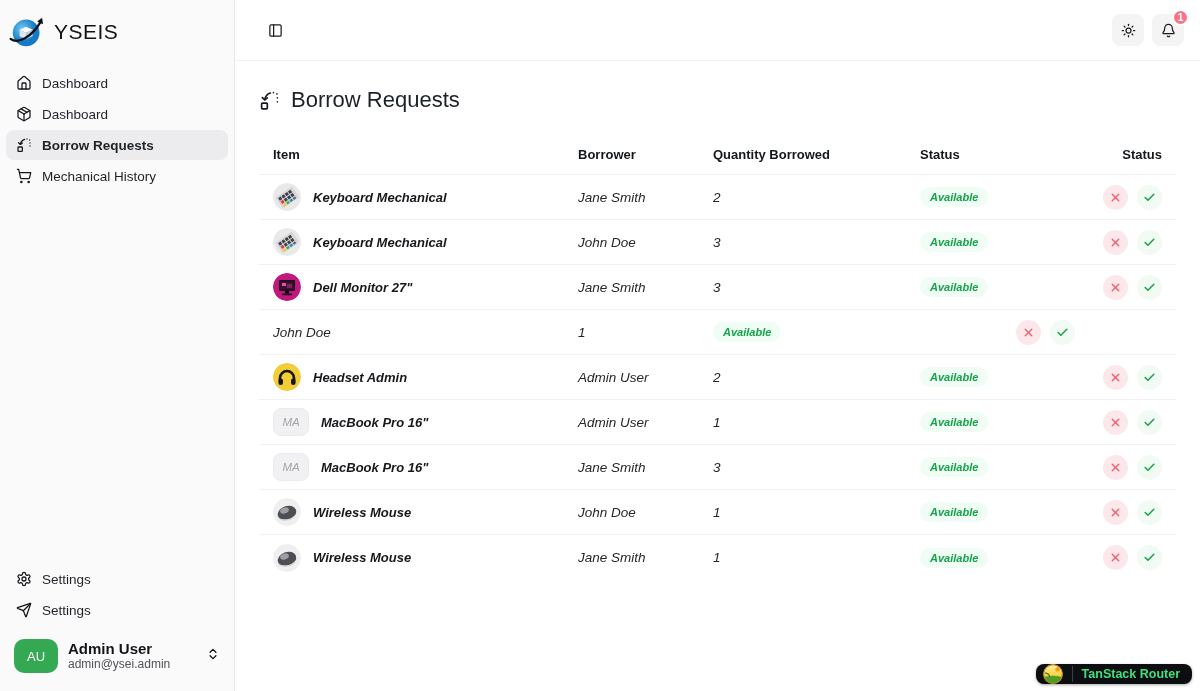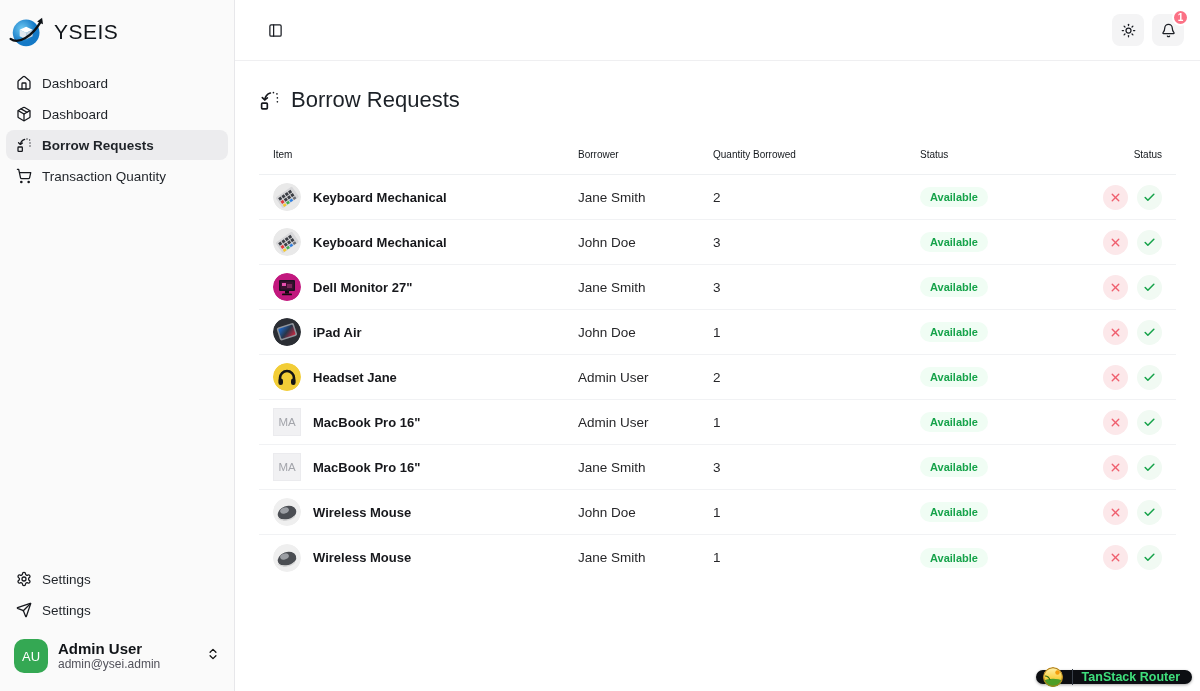--- a/index.html
+++ b/index.html
@@ -28,21 +28,21 @@
   }
   .nav-item svg { width:16px; height:16px; stroke:#16181d; }
   .nav-item.active { background:#ececee; font-weight:700; }
   .sidebar-spacer { flex:1; }
 
   .user-row {
     display:flex; align-items:center; gap:10px; margin:10px 8px 4px 8px; padding:4px 6px;
     border-radius:10px; cursor:pointer;
   }
   .avatar {
-    width:34px; height:34px; border-radius:10px; background:#34a853; color:#fff;
+    width:44px; height:34px; border-radius:10px; background:#34a853; color:#fff;
     display:flex; align-items:center; justify-content:center; font-size:13px; font-weight:500;
   }
   .user-meta { flex:1; line-height:1.15; }
   .user-name { font-size:15px; font-weight:700; color:#111418; }
   .user-email { font-size:12px; color:#52525b; }
   .chevrons svg { width:14px; height:14px; stroke:#111; }
 
   
   .main { flex:1; display:flex; flex-direction:column; background:#fff; }
   .topbar {
@@ -69,31 +69,31 @@
   .page-title { font-size:22px; font-weight:500; color:#1c2127; }
 
   
   .table { margin-top:22px; }
   .tr {
     display:grid; grid-template-columns:305px 135px 207px 183px 1fr;
     align-items:center;
   }
   .tr > div { padding-left:14px; }
   .thead { height:40px; border-bottom:1px solid #eef0f2; }
-  .th { font-size:10px; font-weight:400; color:#14181d; }
+  .th { font-size:13px; font-weight:700; color:#14181d; }
   .th.right, .td-action { text-align:right; padding-right:14px; }
   .row { height:45px; border-bottom:1px solid #f1f2f4; }
   .row:last-child { border-bottom:none; }
-  .td { font-size:13.5px; color:#27272a; }
+  .td { font-size:13.5px; color:#27272a;font-style:italic; }
   .td-item { display:flex; align-items:center; gap:12px; }
   .item-name { font-size:13px; font-weight:700; color:#17181c; }
   .thumb { width:28px; height:28px; border-radius:50%; overflow:hidden; flex:0 0 auto; display:block; }
   .thumb svg { width:28px; height:28px; display:block; }
   .thumb-ph {
-    width:28px; height:28px; border-radius:0; background:#f1f1f3; color:#a3a5ab;
+    width:36px; height:28px; border-radius:8px; background:#f1f1f3; color:#a3a5ab;
     display:flex; align-items:center; justify-content:center; font-size:11.5px; font-weight:500;
     flex:0 0 auto; border:1px solid #ebebee;
   }
   .badge {
     display:inline-block; background:#f0fdf4; color:#16a34a; font-size:11px; font-weight:600;
     padding:4px 10px; border-radius:11px;
   }
   .td-action { display:flex; justify-content:flex-end; gap:9px; align-items:center; }
   .act {
     width:25px; height:25px; border-radius:50%; border:none; cursor:pointer;
@@ -101,21 +101,21 @@
   }
   .act svg { width:13px; height:13px; }
   .act.reject { background:#fce8ea; }
   .act.reject svg { stroke:#ef5f6e; }
   .act.approve { background:#f1faf3; }
   .act.approve svg { stroke:#16a34a; }
 
   
   .devtools {
     position:absolute; right:8px; bottom:7px; background:#0c0e12; border-radius:8px;
-    display:flex; align-items:center; gap:9px; padding:5px 12px 5px 7px; height:14px;
+    display:flex; align-items:center; gap:9px; padding:5px 12px 5px 7px; height:20px;
     cursor:pointer; box-shadow:0 1px 3px rgba(0,0,0,.35);
   }
   .devtools-logo { width:20px; height:20px; border-radius:50%; overflow:hidden; }
   .devtools-divider { width:1px; height:16px; background:#3a404a; }
   .devtools-label { font-size:12.5px; font-weight:700; color:#3fe07c; }
 </style>
 </head>
 <body>
 
 <svg width="0" height="0" style="position:absolute" aria-hidden="true">
@@ -243,21 +243,21 @@
             <path d="M21 13.5h.01"></path>
           </svg>
         <span>Borrow Requests</span>
       </button>
       <button class="nav-item">
         <svg viewBox="0 0 24 24" fill="none" stroke-width="1.9" stroke-linecap="round" stroke-linejoin="round">
             <circle cx="8" cy="21" r="1"></circle>
             <circle cx="19" cy="21" r="1"></circle>
             <path d="M2.05 2.05h2l2.66 12.42a2 2 0 0 0 2 1.58h9.78a2 2 0 0 0 1.95-1.57l1.65-7.43H5.12"></path>
           </svg>
-        <span>Transaction Quantity</span>
+        <span>Mechanical History</span>
       </button>
     </nav>
 
     <div class="sidebar-spacer"></div>
 
     <nav class="nav">
       <button class="nav-item">
         <svg viewBox="0 0 24 24" fill="none" stroke-width="1.9" stroke-linecap="round" stroke-linejoin="round">
             <path d="M12.22 2h-.44a2 2 0 0 0-2 2v.18a2 2 0 0 1-1 1.73l-.43.25a2 2 0 0 1-2 0l-.15-.08a2 2 0 0 0-2.73.73l-.22.38a2 2 0 0 0 .73 2.73l.15.1a2 2 0 0 1 1 1.72v.51a2 2 0 0 1-1 1.74l-.15.09a2 2 0 0 0-.73 2.73l.22.38a2 2 0 0 0 2.73.73l.15-.08a2 2 0 0 1 2 0l.43.25a2 2 0 0 1 1 1.73V20a2 2 0 0 0 2 2h.44a2 2 0 0 0 2-2v-.18a2 2 0 0 1 1-1.73l.43-.25a2 2 0 0 1 2 0l.15.08a2 2 0 0 0 2.73-.73l.22-.39a2 2 0 0 0-.73-2.73l-.15-.08a2 2 0 0 1-1-1.74v-.5a2 2 0 0 1 1-1.74l.15-.09a2 2 0 0 0 .73-2.73l-.22-.38a2 2 0 0 0-2.73-.73l-.15.08a2 2 0 0 1-2 0l-.43-.25a2 2 0 0 1-1-1.73V4a2 2 0 0 0-2-2z"></path>
             <circle cx="12" cy="12" r="3"></circle>
@@ -420,28 +420,20 @@
       </button>
       <button class="act approve">
         <svg viewBox="0 0 24 24" fill="none" stroke-width="2.8" stroke-linecap="round" stroke-linejoin="round">
                     <path d="M20 6 9 17l-5-5"></path>
                   </svg>
       </button>
     </div>
   </div>
 
   <div class="tr row">
-    <div class="td td-item">
-      <span class="thumb">
-                  <svg viewBox="0 0 28 28">
-                    <use href="#thumb-ipad"></use>
-                  </svg>
-                </span>
-      <span class="item-name">iPad Air</span>
-    </div>
     <div class="td">John Doe</div>
     <div class="td">1</div>
     <div class="td"><span class="badge">Available</span></div>
     <div class="td td-action">
       <button class="act reject">
         <svg viewBox="0 0 24 24" fill="none" stroke-width="2.6" stroke-linecap="round">
                     <path d="M18 6 6 18"></path>
                     <path d="m6 6 12 12"></path>
                   </svg>
       </button>
@@ -453,21 +445,21 @@
     </div>
   </div>
 
   <div class="tr row">
     <div class="td td-item">
       <span class="thumb">
                   <svg viewBox="0 0 28 28">
                     <use href="#thumb-headset"></use>
                   </svg>
                 </span>
-      <span class="item-name">Headset Jane</span>
+      <span class="item-name">Headset Admin</span>
     </div>
     <div class="td">Admin User</div>
     <div class="td">2</div>
     <div class="td"><span class="badge">Available</span></div>
     <div class="td td-action">
       <button class="act reject">
         <svg viewBox="0 0 24 24" fill="none" stroke-width="2.6" stroke-linecap="round">
                     <path d="M18 6 6 18"></path>
                     <path d="m6 6 12 12"></path>
                   </svg>

